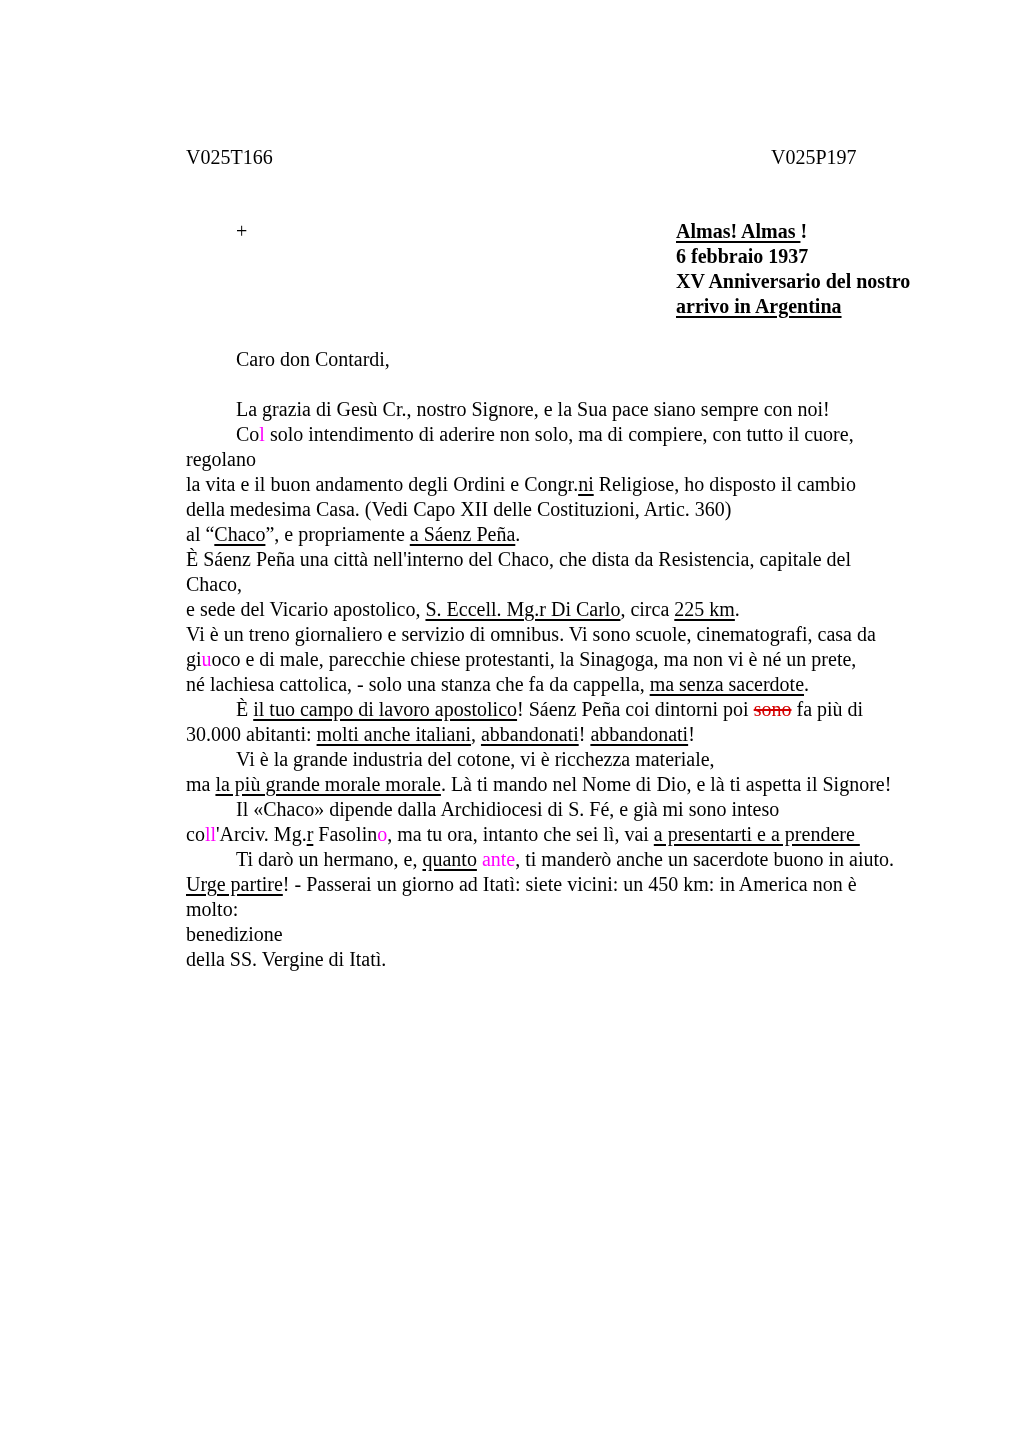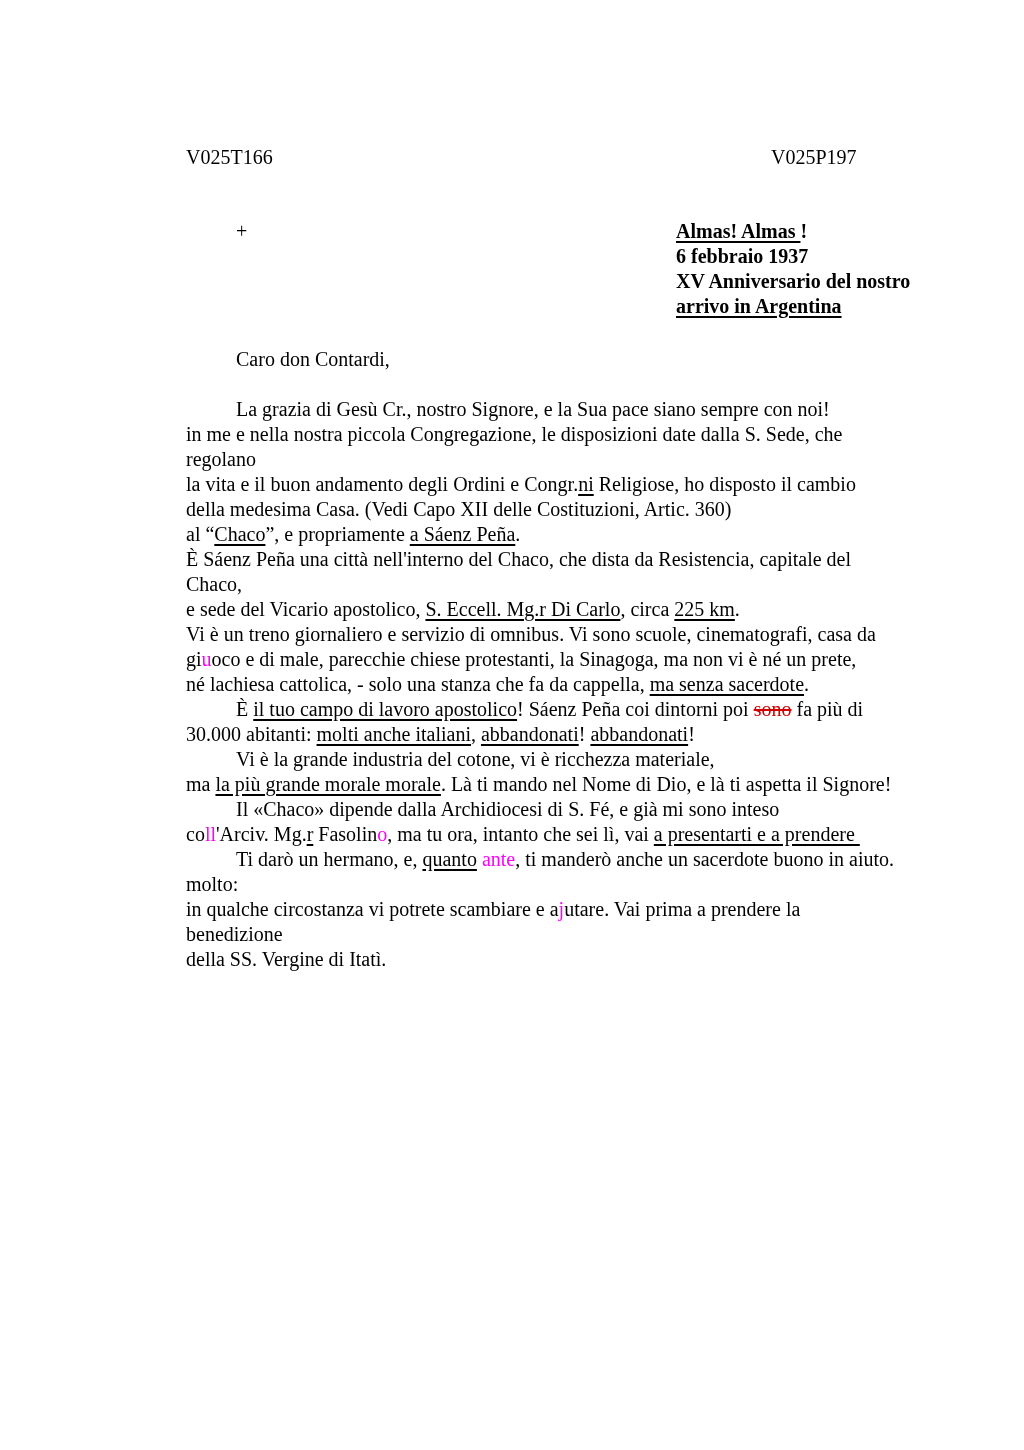--- a/index.html
+++ b/index.html
@@ -36,36 +36,36 @@
   <div class="heading-block">
       <div class="line"><span class="s-u">Almas! Almas </span><span class="s-n">!</span></div>
       <div class="line"><span class="s-n">6 febbraio 1937</span></div>
       <div class="line"><span class="s-n">XV Anniversario del nostro</span></div>
       <div class="line"><span class="s-u">arrivo in Argentina</span></div>
     </div>
   <div class="body-block">
       <div class="line indent"><span class="s-n">Caro don Contardi,</span></div>
       <div class="line">&nbsp;</div>
       <div class="line indent"><span class="s-n">La grazia di Gesù Cr., nostro Signore, e la Sua pace siano sempre con noi!</span></div>
-      <div class="line"><span class="s-n">in me e nella nostra piccola Congregazione, le disposizioni date dalla S. Sede, che</span></div>
+      <div class="line indent"><span class="s-n">Co</span><span class="s-m">l</span><span class="s-n"> solo intendimento di aderire non solo, ma di compiere, con tutto il cuore,</span></div>
       <div class="line"><span class="s-n">regolano</span></div>
       <div class="line"><span class="s-n">la vita e il buon andamento degli Ordini e Congr.</span><span class="s-u">ni</span><span class="s-n"> Religiose, ho disposto il cambio</span></div>
       <div class="line"><span class="s-n">della medesima Casa. (Vedi Capo XII delle Costituzioni, Artic. 360)</span></div>
       <div class="line"><span class="s-n">al “</span><span class="s-u">Chaco</span><span class="s-n">”, e propriamente </span><span class="s-u">a Sáenz Peña</span><span class="s-n">.</span></div>
       <div class="line"><span class="s-n">È Sáenz Peña una città nell'interno del Chaco, che dista da Resistencia, capitale del</span></div>
       <div class="line"><span class="s-n">Chaco,</span></div>
       <div class="line"><span class="s-n">e sede del Vicario apostolico, </span><span class="s-u">S. Eccell. Mg.r Di Carlo</span><span class="s-n">, circa </span><span class="s-u">225 km</span><span class="s-n">.</span></div>
       <div class="line"><span class="s-n">Vi è un treno giornaliero e servizio di omnibus. Vi sono scuole, cinematografi, casa da</span></div>
       <div class="line"><span class="s-n">gi</span><span class="s-m">u</span><span class="s-n">oco e di male, parecchie chiese protestanti, la Sinagoga, ma non vi è né un prete,</span></div>
       <div class="line"><span class="s-n">né lachiesa cattolica, - solo una stanza che fa da cappella, </span><span class="s-u">ma senza sacerdote</span><span class="s-n">.</span></div>
       <div class="line indent"><span class="s-n">È </span><span class="s-u">il tuo campo di lavoro apostolico</span><span class="s-n">! Sáenz Peña coi dintorni poi </span><span class="s-r">sono</span><span class="s-n"> fa più di</span></div>
       <div class="line"><span class="s-n">30.000 abitanti: </span><span class="s-u">molti anche italiani</span><span class="s-n">, </span><span class="s-u">abbandonati</span><span class="s-n">! </span><span class="s-u">abbandonati</span><span class="s-n">!</span></div>
       <div class="line indent"><span class="s-n">Vi è la grande industria del cotone, vi è ricchezza materiale,</span></div>
       <div class="line"><span class="s-n">ma </span><span class="s-u">la più grande morale morale</span><span class="s-n">. Là ti mando nel Nome di Dio, e là ti aspetta il Signore!</span></div>
       <div class="line indent"><span class="s-n">Il «Chaco» dipende dalla Archidiocesi di S. Fé, e già mi sono inteso</span></div>
       <div class="line"><span class="s-n">co</span><span class="s-m">ll</span><span class="s-n">'Arciv. Mg.</span><span class="s-u">r</span><span class="s-n"> Fasolin</span><span class="s-m">o</span><span class="s-n">, ma tu ora, intanto che sei lì, vai </span><span class="s-u">a presentarti e a prendere </span></div>
       <div class="line indent"><span class="s-n">Ti darò un hermano, e, </span><span class="s-u">quanto</span><span class="s-n"> </span><span class="s-m">ante</span><span class="s-n">, ti manderò anche un sacerdote buono in aiuto.</span></div>
+      <div class="line"><span class="s-u">Urge partire</span><span class="s-n">! - Passerai un giorno ad Itatì: siete vicini: un 450 km: in America non è</span></div>
       <div class="line"><span class="s-n">molto:</span></div>
-      <div class="line"><span class="s-n">in qualche circostanza vi potrete scambiare e a</span><span class="s-m">j</span><span class="s-n">utare. Vai prima a prendere la</span></div>
       <div class="line"><span class="s-n">benedizione</span></div>
       <div class="line"><span class="s-n">della SS. Vergine di Itatì.</span></div>
     </div>
 </div>
 
 </body></html>

